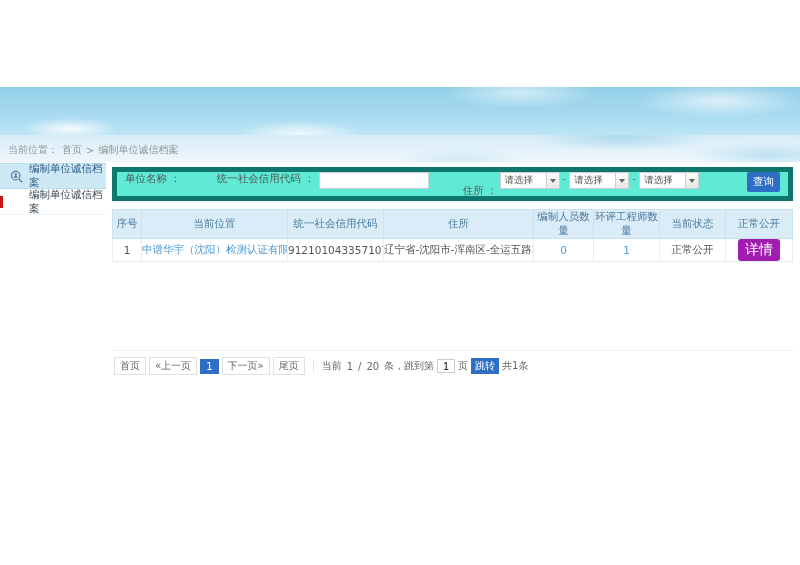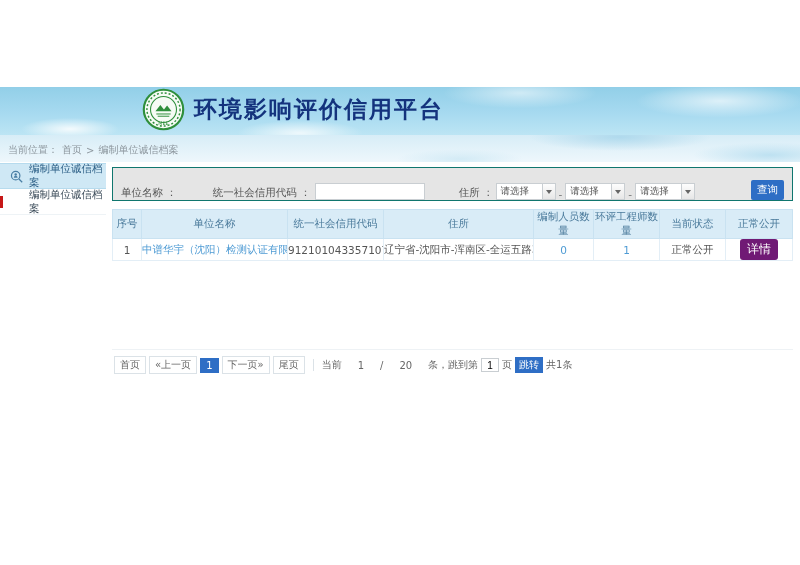--- a/index.html
+++ b/index.html
@@ -36,72 +36,59 @@
   .side-item { height:26px; display:flex; align-items:center; font-size:10.5px; color:#3c4c5a;
     background:#fff; border-bottom:1px solid #eef3f6; position:relative; cursor:pointer; padding-left:10px; }
   .side-item.active { background:#cfe8f5; color:#2c5f86; border-top:1px solid #b6dbee; border-bottom:1px solid #b6dbee; }
   .side-icon { width:13px; height:13px; margin-right:6px; display:inline-flex; }
   .side-item .label-offset { margin-left:19px; }
   .red-mark { position:absolute; left:0; top:7px; width:3px; height:12px; background:#c61717; }
 
   
   .content { position:absolute; left:112px; top:167px; width:681px; }
 
-  .search-panel { height:34px; border:1px solid #0f766e; background:#e5e5e5; display:flex; align-items:flex-end;
+  .search-panel { height:34px; border:5px solid #0f766e; background:#5eead4; display:flex; align-items:flex-start;
     font-size:10.5px; color:#555; padding:0 8px; }
   .search-panel label { white-space:nowrap; }
   .lbl-credit { margin-left:36px; }
-  .lbl-addr { margin-left:34px; }
+  .lbl-addr { margin-left:34px;margin-top:12px; }
   .txt { width:110px; height:17px; border:1px solid #c9ced2; font-size:10px; color:#666; padding:0 3px; margin-left:4px; background:#fff; }
   .sel { width:60px; height:17px; border:1px solid #c9ced2; background:#fff; display:inline-flex; align-items:center;
     position:relative; font-size:9.5px; color:#555; padding-left:4px; margin:0 2px; cursor:pointer; }
   .arrow-box { position:absolute; right:0; top:0; bottom:0; width:13px; background:linear-gradient(#fdfdfd,#e7e7e7);
     border-left:1px solid #c9ced2; display:flex; align-items:center; justify-content:center; }
   .tri { width:0; height:0; border:3px solid transparent; border-top:4px solid #666; margin-top:4px; }
   .dash { margin:0 1px; color:#777; }
   .query-btn { margin-left:auto; height:20px; min-width:32px; background:#2e6ec5; color:#fff; border:none; border-radius:2px;
     font-size:10.5px; cursor:pointer; padding:0 6px; font-family:inherit; }
 
   .table-wrap { margin-top:8px; background:#fff; }
   table { width:100%; border-collapse:collapse; table-layout:fixed; }
   th { background:#d9ecf7; color:#4a7a9b; font-weight:normal; font-size:10.5px; height:17px; border:1px solid #c9e2f1; }
   td { height:18px; border:1px solid #e3eef6; text-align:center; font-size:10.5px; color:#555; overflow:hidden; white-space:nowrap; }
   td.link, td.num { color:#4e9bd4; }
   td.link { cursor:pointer; }
-  .detail-btn { background:#701a75; color:#fff; border:none; border-radius:3px; font-size:12px; padding:2px 7px; cursor:pointer; font-family:inherit; }
+  .detail-btn { background:#a21caf; color:#fff; border:none; border-radius:3px; font-size:14px; padding:2px 7px; cursor:pointer; font-family:inherit; }
   .table-empty { height:88px; }
 
   .pager { display:flex; align-items:center; font-size:10px; color:#666; gap:3px; border-top:1px solid #eef2f5; padding:6px 2px 0 2px; }
   .pg-btn { border:1px solid #dbe2e7; background:#fff; padding:1px 5px; color:#666; cursor:pointer; white-space:nowrap; }
   .pg-btn.current { background:#2e6ec5; border-color:#2e6ec5; color:#fff; }
   .pg-divider { width:1px; height:12px; background:#dbe2e7; margin:0 5px; }
-  .pg-info { display:flex; align-items:center; gap:16px; white-space:nowrap; }
+  .pg-info { display:flex; align-items:center; gap:5px; white-space:nowrap; }
   .jump-input { width:18px; height:14px; border:1px solid #c9ced2; font-size:10px; text-align:center; padding:0; }
   .jump-btn { background:#2e6ec5; color:#fff; padding:1px 4px; font-size:10px; border:none; cursor:pointer; font-family:inherit; }
 </style>
 </head>
 <body>
 
 <div class="canvas">
 
   <div class="top-band"></div>
 
-  <div class="brand">
-    <span class="logo">
-      <svg viewBox="0 0 48 48" width="43" height="43">
-        <circle cx="24" cy="24" r="22" fill="#f6fbf5" stroke="#2f8f3c" stroke-width="2.4"></circle>
-        <circle cx="24" cy="24" r="18.5" fill="none" stroke="#2f8f3c" stroke-width="1.6" stroke-dasharray="2.2 2.2"></circle>
-        <circle cx="24" cy="24" r="14.5" fill="none" stroke="#2f8f3c" stroke-width="1.2"></circle>
-        <path d="M15 26 l5.5-7 4 5 3.5-4.5 5 6.5 z" fill="#2f8f3c"></path>
-        <path d="M16 29 h16 M17.5 31.5 h13" stroke="#2f8f3c" stroke-width="1.1" fill="none"></path>
-        <text x="24" y="41" font-size="5.5" fill="#2f8f3c" text-anchor="middle" font-family="DejaVu Sans, sans-serif">MEE</text>
-      </svg>
-    </span>
-    <span class="site-title">环境影响评价信用平台</span>
-  </div>
 
   <div class="crumb-band">
     <span class="crumb">
       <span>当前位置：</span>
       <a>首页</a>
       <span>&gt;</span>
       <span>编制单位诚信档案</span>
     </span>
   </div>
 
@@ -161,21 +148,21 @@
             <col style="width:96px">
             <col style="width:150px">
           <col style="width:60px">
             <col style="width:66px">
             <col style="width:66px">
             <col>
         </colgroup>
         <thead>
           <tr>
             <th>序号</th>
-            <th>单位名称</th>
+            <th>当前位置</th>
             <th>统一社会信用代码</th>
             <th>住所</th>
             <th>编制人员数量</th>
             <th>环评工程师数量</th>
             <th>当前状态</th>
             <th>正常公开</th>
           </tr>
         </thead>
         <tbody>
           <tr>

